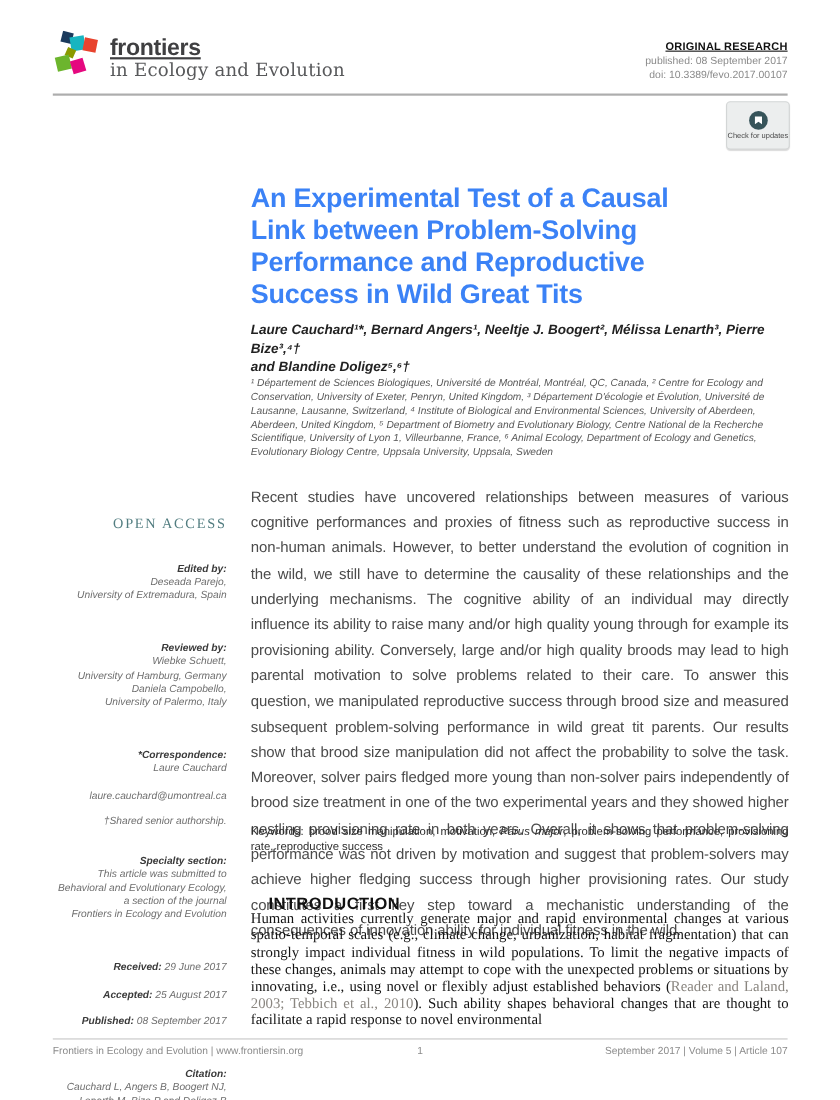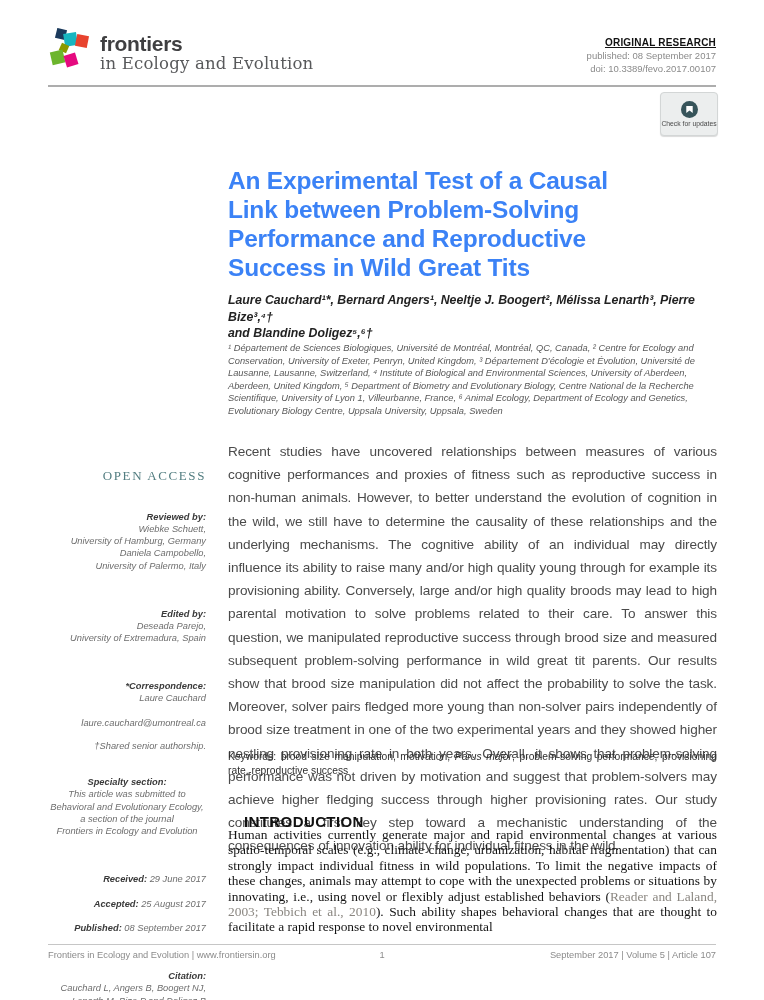--- a/index.html
+++ b/index.html
@@ -6,21 +6,21 @@
   .page{
     position:relative;width:764px;height:1000px;margin:0 auto;
     background:#ffffff;overflow:hidden;
     font-family:"Liberation Sans",sans-serif;
   }
   
   .header{position:absolute;left:48px;right:48px;top:28px;height:50px;}
   .logo{position:absolute;left:0;top:0;display:flex;align-items:flex-start;}
   .logo-icon{width:46px;height:50px;margin-right:6px;}
   .logo-text{padding-top:6px;}
-  .logo-name{font-size:21px;font-weight:bold;color:#3f3f41;letter-spacing:-0.3px;line-height:20px;}
+  .logo-name{font-size:21px;font-weight:bold;color:#3f3f41;letter-spacing:-0.3px;line-height:20px;text-decoration:underline;}
   .logo-sub{font-family:"DejaVu Serif",serif;font-size:16.5px;color:#58595b;line-height:20px;letter-spacing:0.2px;}
   .header-right{position:absolute;right:0;top:8px;text-align:right;}
   .article-type{font-size:10px;font-weight:bold;color:#111;letter-spacing:0.2px;line-height:13px;text-decoration:underline;}
   .pub-line,.doi-line{font-size:9.5px;color:#8a8a8a;line-height:13px;}
   .header-rule{position:absolute;left:48px;right:48px;top:85px;border-top:2px solid #adadad;}
   
   .badge{
     position:absolute;right:46px;top:92px;width:56px;height:42px;
     background:#eceeee;border:1px solid #d3d6d6;border-radius:4px;
     box-shadow:0 1px 1px rgba(0,0,0,0.15);
@@ -115,42 +115,42 @@
           <path d="M2.5 2.2 L9.5 2.2 L9.5 9.8 L6 7.2 L2.5 9.8 Z" fill="#ffffff"></path>
         </svg>
     </div>
     <div class="badge-text">Check for updates</div>
   </div>
 
   <div class="sidebar">
     <div class="open-access">OPEN ACCESS</div>
 
     <div class="sb-block">
+      <span class="sb-label">Edited by:</span>
+      <div class="sb-line">Deseada Parejo,
+University of Extremadura, Spain</div>
+    </div>
+
+    <div class="sb-block">
       <span class="sb-label">Reviewed by:</span>
       <div class="sb-line">Wiebke Schuett,
 University of Hamburg, Germany
 Daniela Campobello,
 University of Palermo, Italy</div>
-    </div>
-
-    <div class="sb-block">
-      <span class="sb-label">Edited by:</span>
-      <div class="sb-line">Deseada Parejo,
-University of Extremadura, Spain</div>
     </div>
 
     <div class="sb-block">
       <span class="sb-label">*Correspondence:</span>
       <div class="sb-line">Laure Cauchard</div>
       <a class="sb-email">laure.cauchard@umontreal.ca</a>
     </div>
 
     <div class="sb-block" style="margin-top:0;">†Shared senior authorship.</div>
 
-    <div class="sb-block" style="margin-top:5px;text-align:center;">
+    <div class="sb-block" style="margin-top:5px;">
       <span class="sb-label">Specialty section:</span>
       <div class="sb-line">This article was submitted to
 Behavioral and Evolutionary Ecology,
 a section of the journal
 Frontiers in Ecology and Evolution</div>
     </div>
 
     <div class="sb-block sb-dates">
       <div><span class="sb-label">Received: </span><span>29 June 2017</span></div>
       <div><span class="sb-label">Accepted: </span><span>25 August 2017</span></div>

